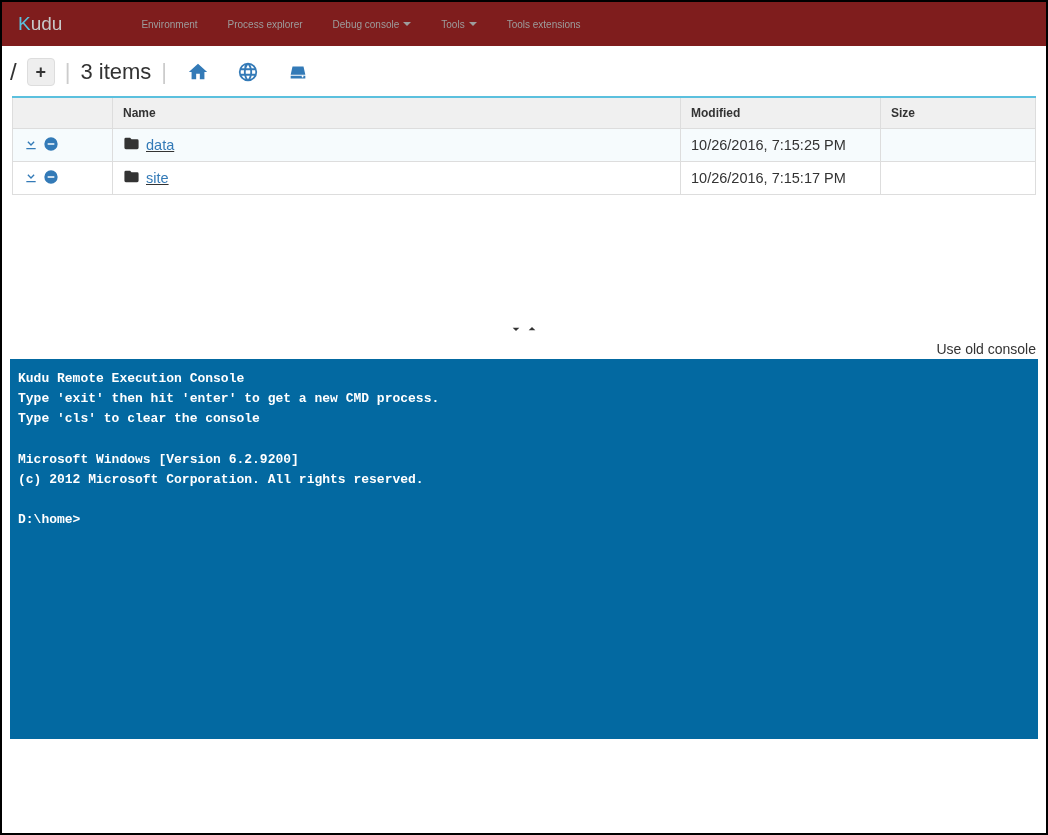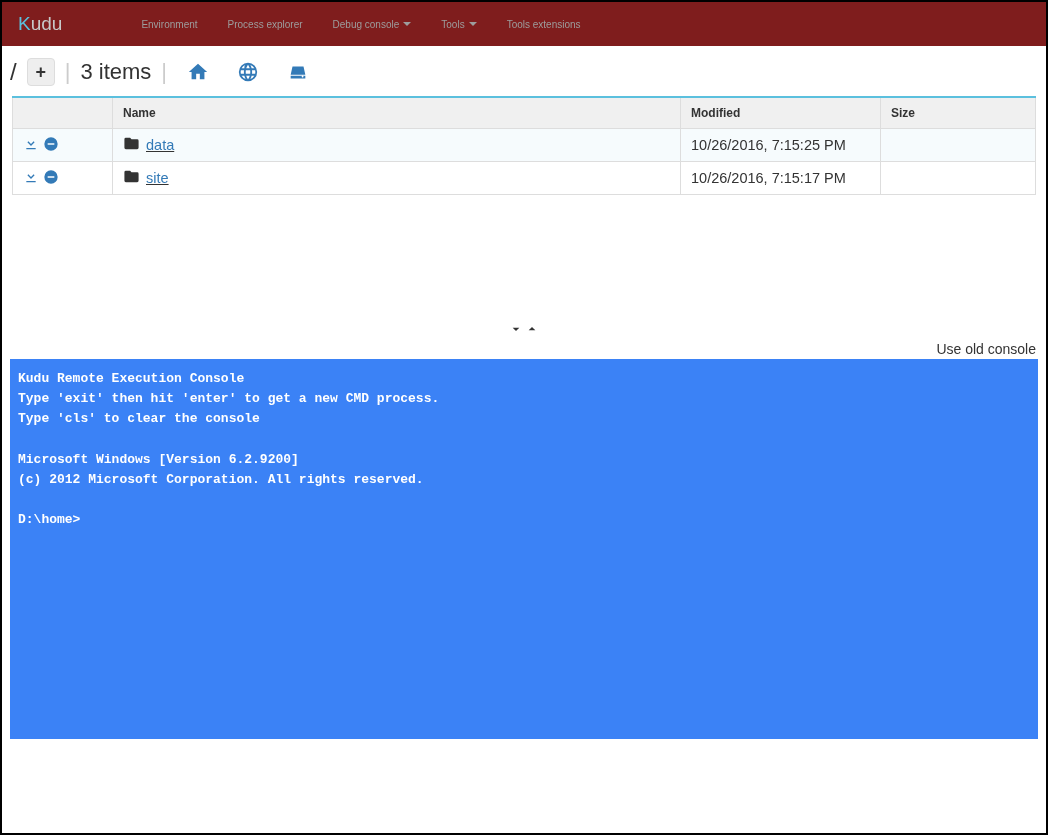--- a/index.html
+++ b/index.html
@@ -109,21 +109,21 @@
       margin-top: 120px;
     }
     .resize-handle svg { width: 16px; height: 16px; fill: #333; }
     .console-top-row {
       display: flex; justify-content: flex-end;
       padding: 2px 10px 2px 0;
       font-size: 14px;
     }
     .old-console-link { color: #333; cursor: pointer; }
     .console {
-      background: #3b82f6;
+      background: #0369a1;
       color: #fff;
       font-family: Consolas, "Courier New", monospace;
       font-size: 13px;
       font-weight: bold;
       padding: 10px 8px;
       margin: 0 8px 8px 8px;
       min-height: 380px;
       white-space: pre;
       line-height: 1.55;
       overflow: hidden;

